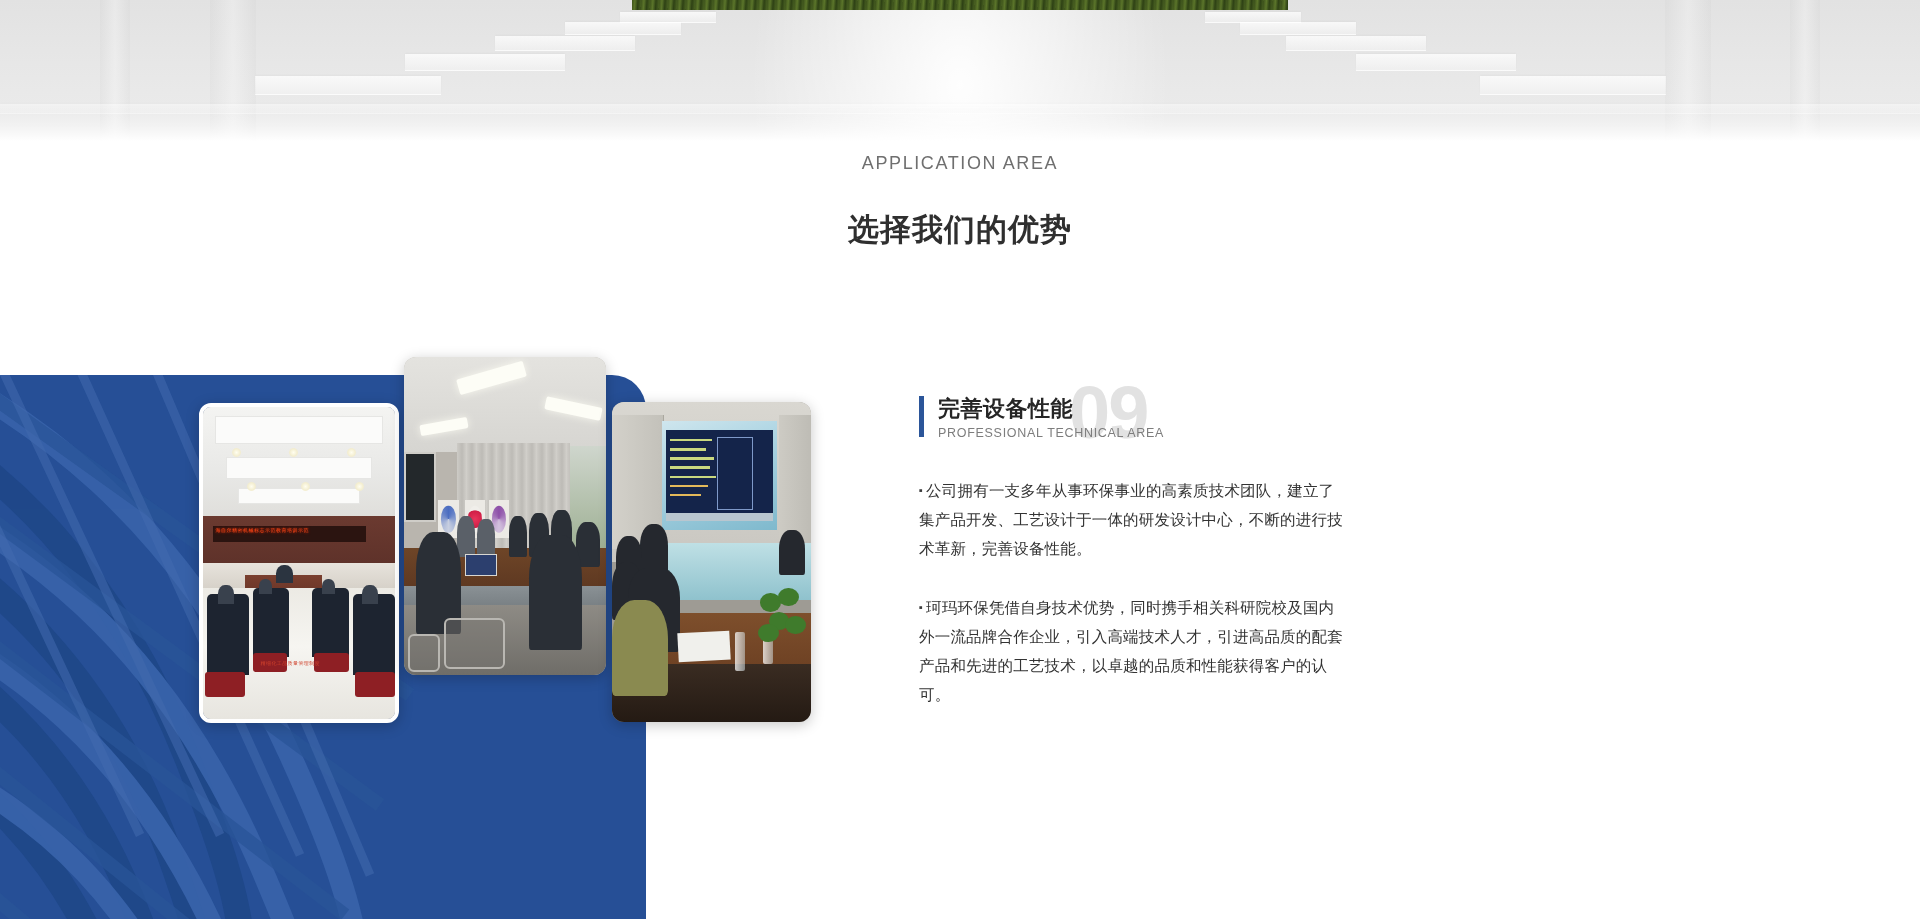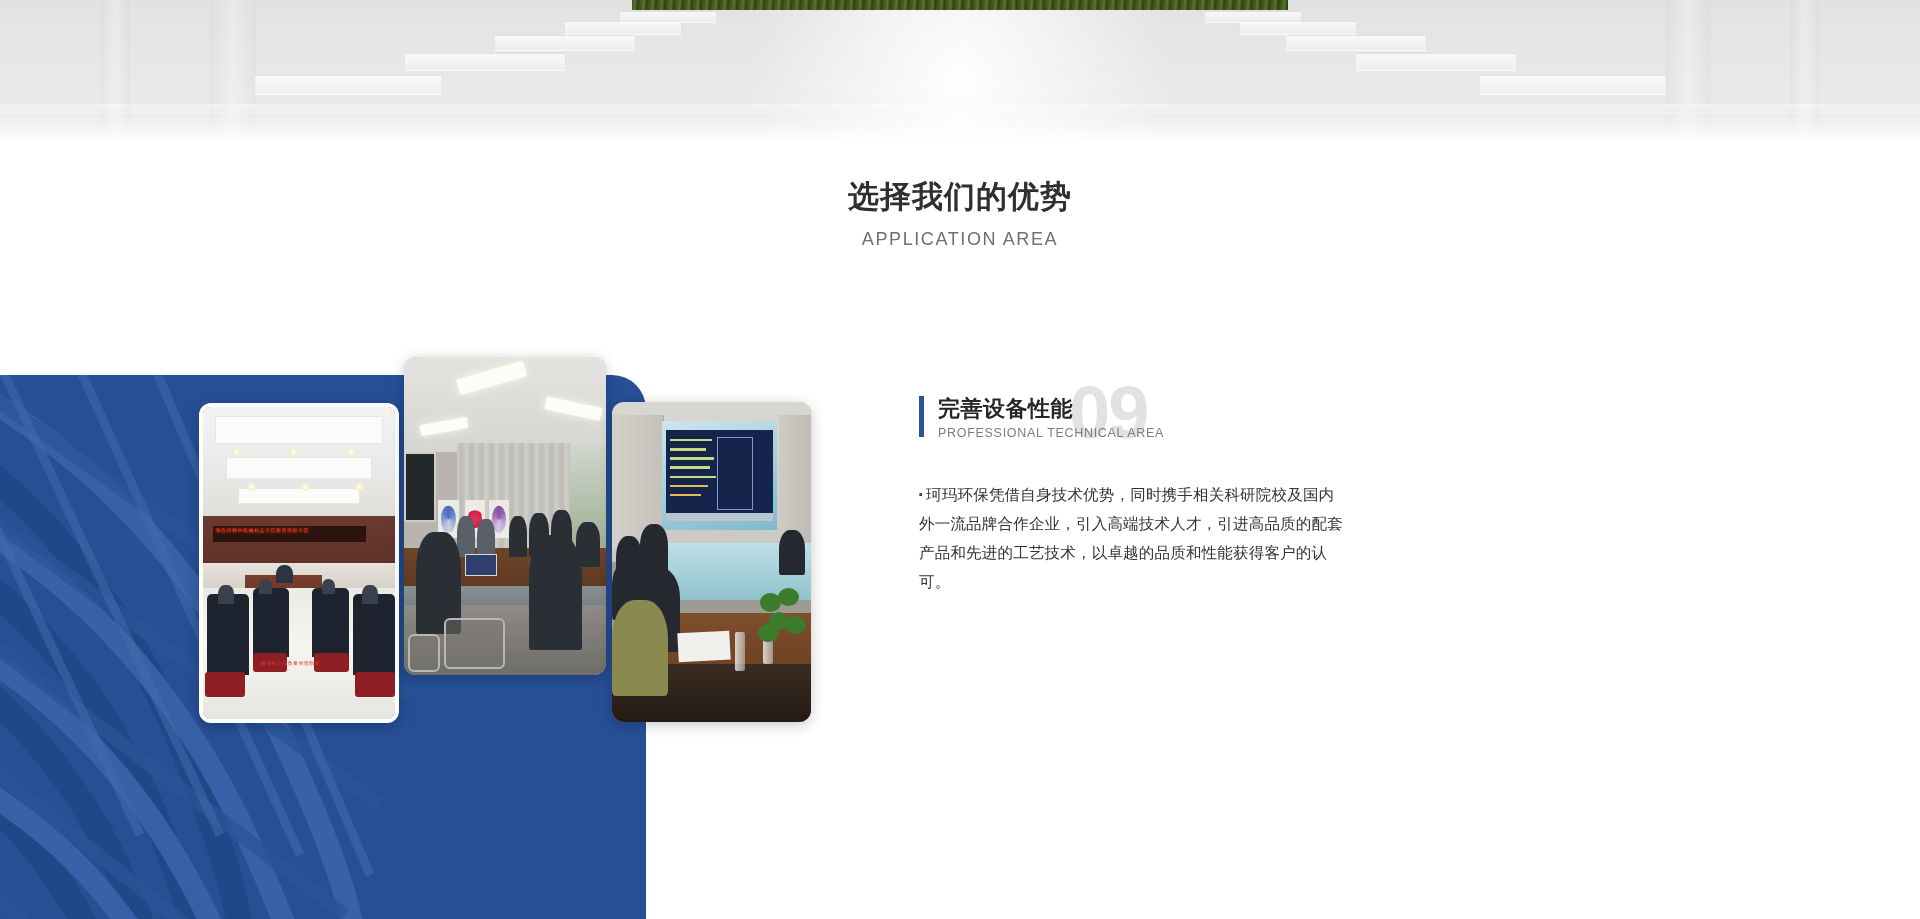--- a/index.html
+++ b/index.html
@@ -242,22 +242,22 @@
   <div class="colshade" style="left:1665px;width:46px;"></div>
   <div class="colshade" style="left:100px;width:30px;"></div>
   <div class="colshade" style="left:1790px;width:30px;"></div>
   <div class="blk" style="left:0px;top:104px;width:1920px;height:9px;opacity:.55;"></div>
 
   <div id="greenery"></div>
   <div id="banner-fade"></div>
 </div>
 
 <div id="section-head">
+  <div id="section-title-en">APPLICATION AREA</div>
   <div id="section-title-cn">选择我们的优势</div>
-  <div id="section-title-en">APPLICATION AREA</div>
 </div>
 
 <div id="blue-panel">
   <svg id="lattice" viewBox="0 0 640 700" preserveAspectRatio="none">
     <g stroke="#1d4686" stroke-width="26" fill="none" opacity="0.9">
       <path d="M-60 40 C 120 120, 230 250, 300 430 S 360 640, 330 760"></path>
       <path d="M-60 150 C 110 230, 220 350, 280 520 S 330 700, 300 800"></path>
       <path d="M-60 260 C 100 330, 200 440, 255 600 S 300 760, 270 850"></path>
       <path d="M-60 370 C 95 430, 180 530, 230 670 S 270 810, 245 900"></path>
     </g>
@@ -396,15 +396,16 @@
 </div>
 
 <div id="feature-block">
   <div id="feature-heading-row">
     <div id="accent-bar"></div>
     <div id="watermark-number">09</div>
     <div id="feature-title">完善设备性能</div>
     <div id="feature-subtitle">PROFESSIONAL TECHNICAL AREA</div>
   </div>
 
+  <p class="feature-para" id="para-1"><span class="bullet">▪</span><span>公司拥有一支多年从事环保事业的高素质技术团队，建立了集产品开发、工艺设计于一体的研发设计中心，不断的进行技术革新，完善设备性能。</span></p>
 
   <p class="feature-para" id="para-2"><span class="bullet">▪</span><span>珂玛环保凭借自身技术优势，同时携手相关科研院校及国内外一流品牌合作企业，引入高端技术人才，引进高品质的配套产品和先进的工艺技术，以卓越的品质和性能获得客户的认可。</span></p>
 </div>
 
 </body></html>

